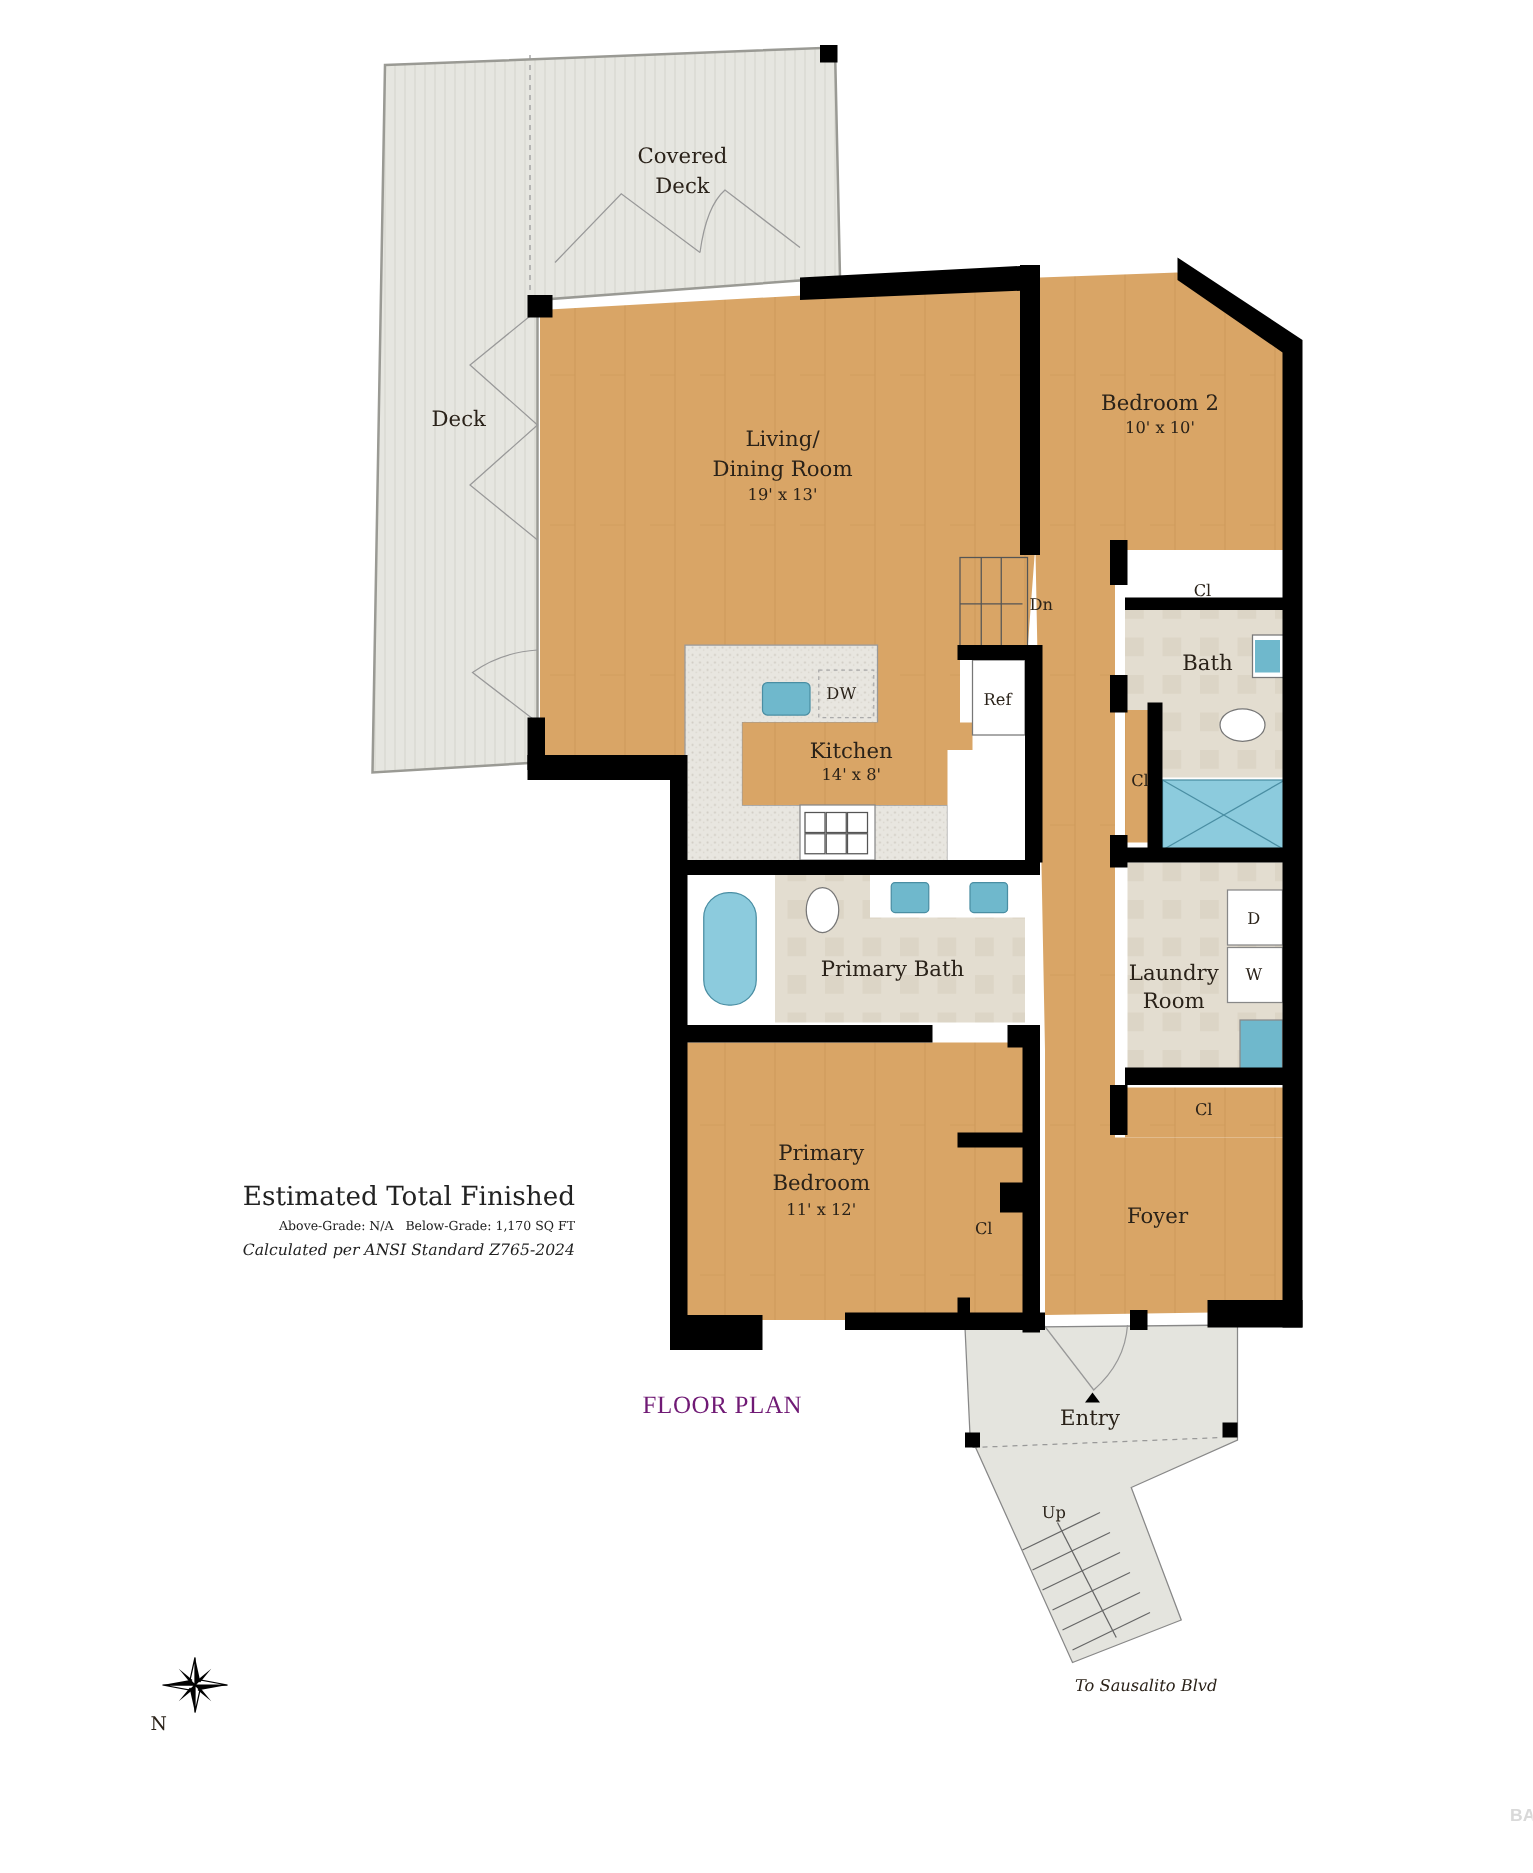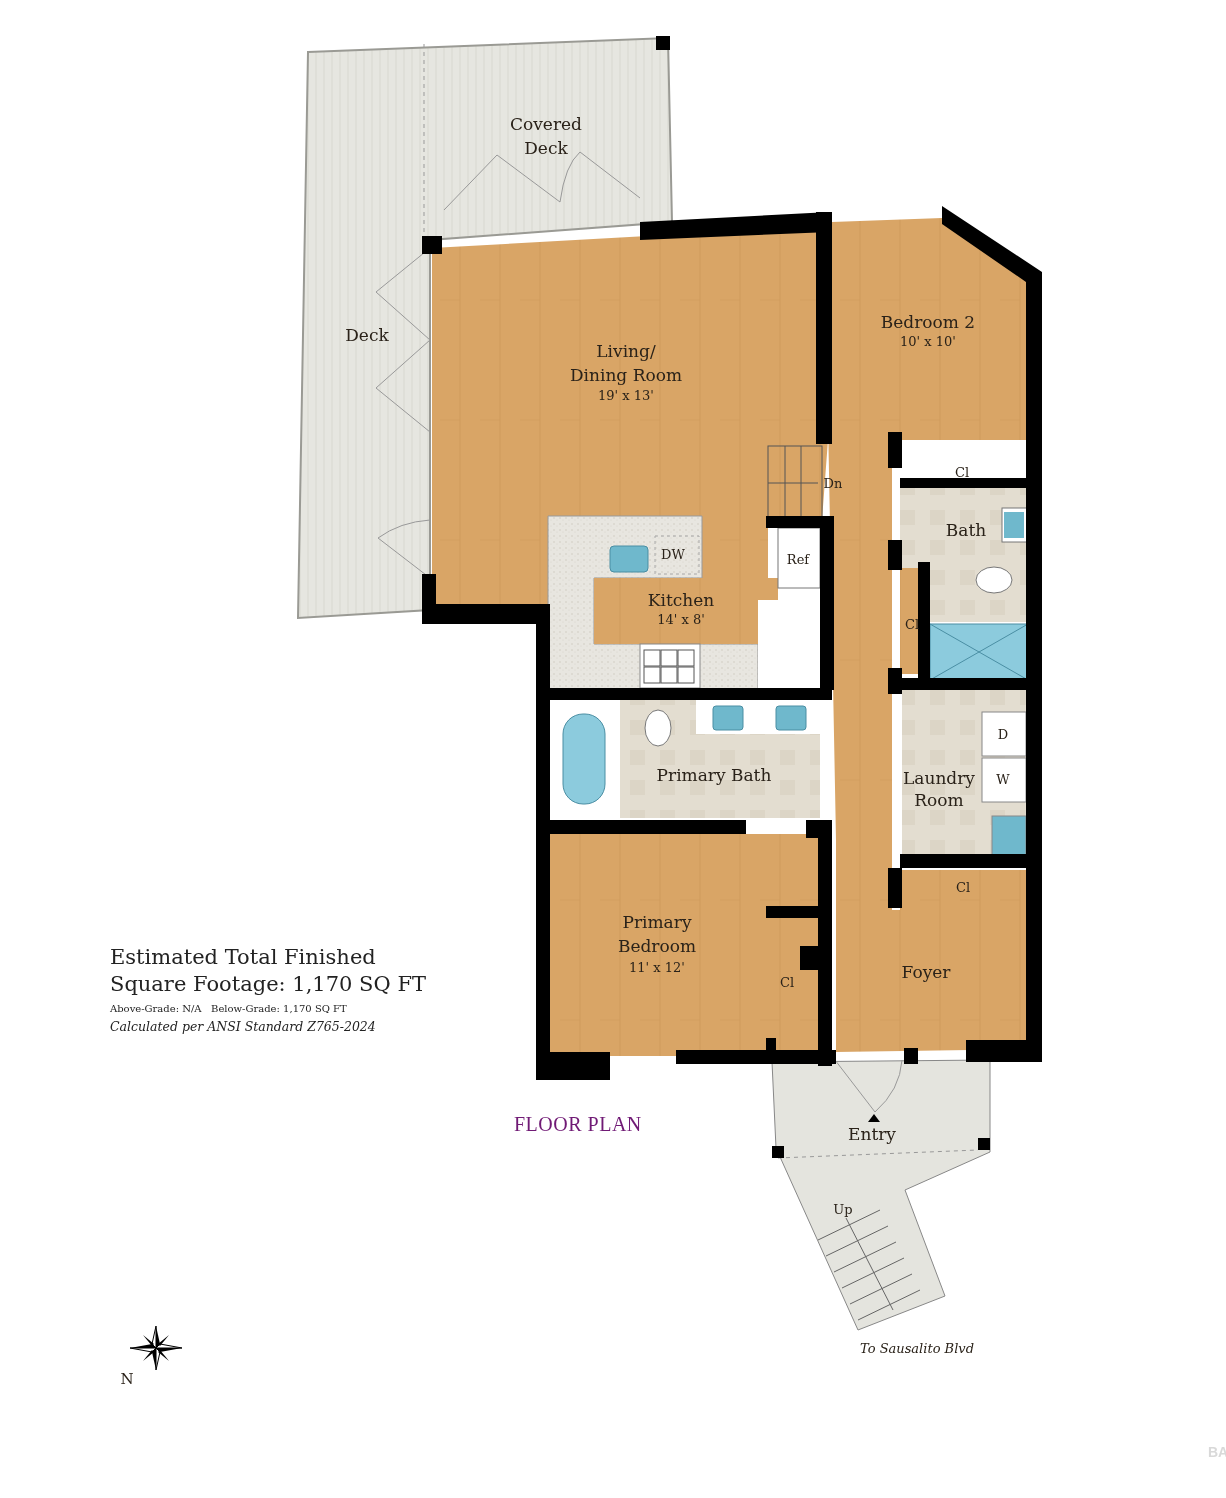--- a/index.html
+++ b/index.html
@@ -2,21 +2,21 @@
 <html><head>
 <meta charset="utf-8">
 <style>
   html,body{margin:0;padding:0;background:#ffffff;}
   body{width:1226px;height:1498px;position:relative;overflow:hidden;font-family:"DejaVu Serif","Liberation Serif",serif;}
   svg{position:absolute;left:0;top:0;}
   .lbl{font-family:"DejaVu Serif","Liberation Serif",serif;fill:#2a2219;}
   .room-name{font-size:17px;}
   .room-dim{font-size:13px;}
   .small{font-size:13px;}
-  .legend{position:absolute;left:110px;top:944px;width:350px;text-align:left;color:#222;}
+  .legend{position:absolute;left:110px;top:944px;width:350px;text-align:right;color:#222;}
   .legend .t1{font-size:21px;line-height:27px;}
   .legend .t2{font-size:10px;line-height:18px;margin-top:2px;}
   .legend .t3{font-size:12.5px;font-style:italic;line-height:18px;}
   .title{position:absolute;left:514px;top:1113px;font-size:20px;letter-spacing:0.5px;color:#701a75;font-family:"Liberation Serif",serif;}
   .watermark{position:absolute;left:1208px;top:1445px;color:#d9d9d9;font-family:"Liberation Sans",sans-serif;font-size:14px;font-weight:bold;line-height:14px;text-align:right;}
 </style>
 </head>
 <body>
 
 <svg width="1226" height="1498" viewBox="0 0 1226 1498">
@@ -207,21 +207,20 @@
     <polygon points="-13,-13 -2,-4 -4,-2" fill="#000"></polygon>
       <polygon points="13,-13 4,-2 2,-4" fill="#000"></polygon>
     <polygon points="-13,13 -4,2 -2,4" fill="#000"></polygon>
       <polygon points="13,13 2,4 4,2" fill="#000"></polygon>
   </g>
   <text x="127" y="1384" class="lbl" font-size="15" text-anchor="middle">N</text>
 </svg>
 
 <div class="legend">
   <div class="t1">Estimated Total Finished</div>
-  <div class="t1">Square Footage: 1,170 SQ FT</div>
   <div class="t2" style="white-space:pre">Above-Grade: N/A   Below-Grade: 1,170 SQ FT</div>
   <div class="t3">Calculated per ANSI Standard Z765-2024</div>
 </div>
 
 <div class="title">FLOOR PLAN</div>
 
 <div class="watermark">
   <div>BAREIS</div>
   <div>MLS</div>
 </div>

